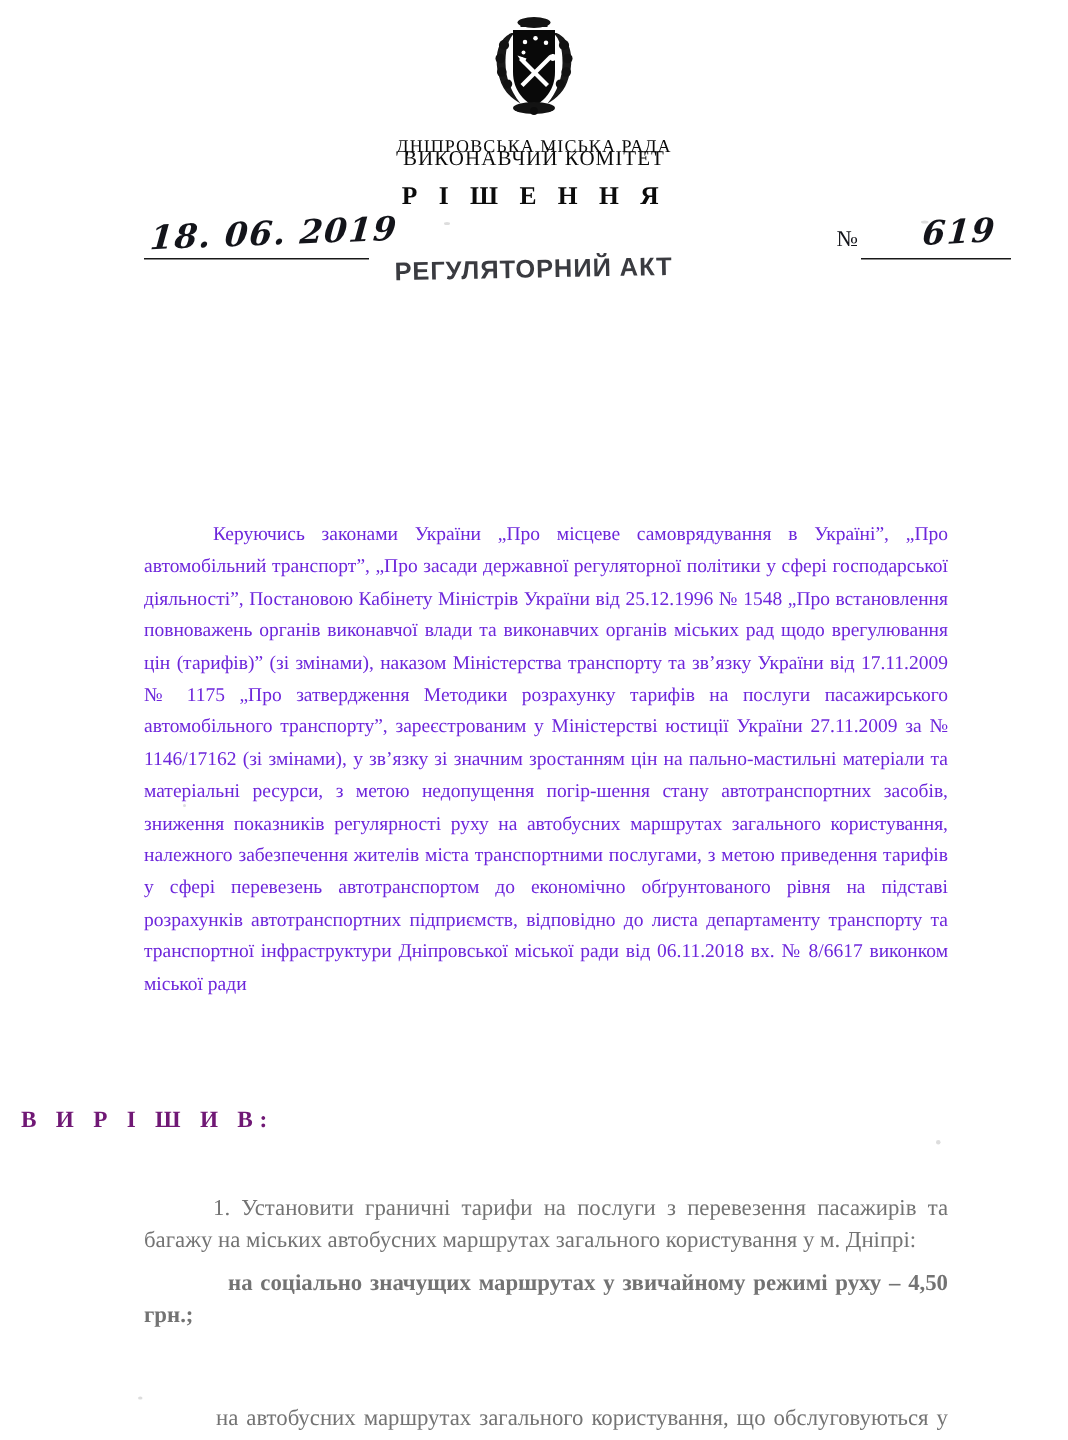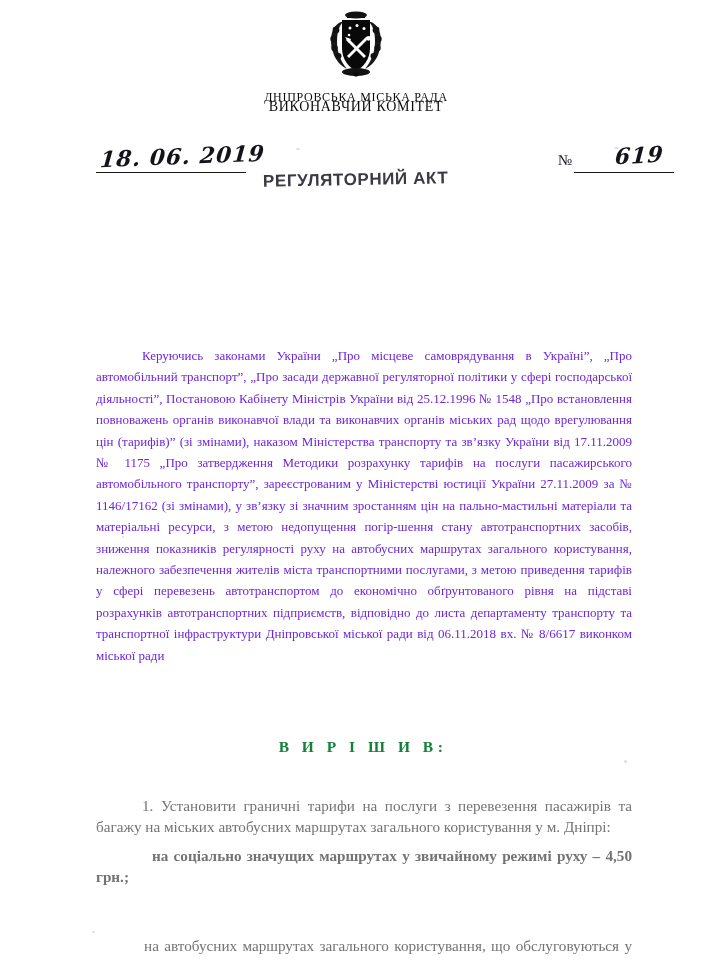--- a/index.html
+++ b/index.html
@@ -157,25 +157,25 @@
     text-indent: 46px;
     color: #6d28d9;
     hyphens: manual;
   }
 
   
   .resolved {
     position: absolute;
     left: 14px; right: 0;
     top: 738px;
-    text-align: center;
+    text-align: left;
     font-size: 15.5px;
     font-weight: bold;
     letter-spacing: 4.5px;
-    color: #15803d;
+    color: #701a75;
   }
 
   
   .item {
     position: absolute;
     left: 96px;
     width: 536px;
     font-size: 15.2px;
     line-height: 21.4px;
     text-align: justify;
@@ -230,20 +230,21 @@
         <path d="M20 27 L26 29 L24 33 Z" fill="#ffffff"></path>
 
         <ellipse cx="31" cy="62" rx="14" ry="4" fill="#151515"></ellipse>
         <circle cx="31" cy="64" r="2.6" fill="#0e0e0e"></circle>
       </svg>
     </div>
   </div>
 
   <div class="hdr hdr-org1">ДНІПРОВСЬКА МІСЬКА РАДА</div>
   <div class="hdr hdr-org2">ВИКОНАВЧИЙ КОМІТЕТ</div>
+  <div class="hdr hdr-decision">Р І Ш Е Н Н Я</div>
 
   <div class="date-line"></div>
   <div class="date-hand">18. 06. 2019</div>
   <div class="num-label">№</div>
   <div class="num-line"></div>
   <div class="num-hand">619</div>
 
   <div class="stamp">
     <span class="stamp-inner">РЕГУЛЯТОРНИЙ АКТ</span>
   </div>

